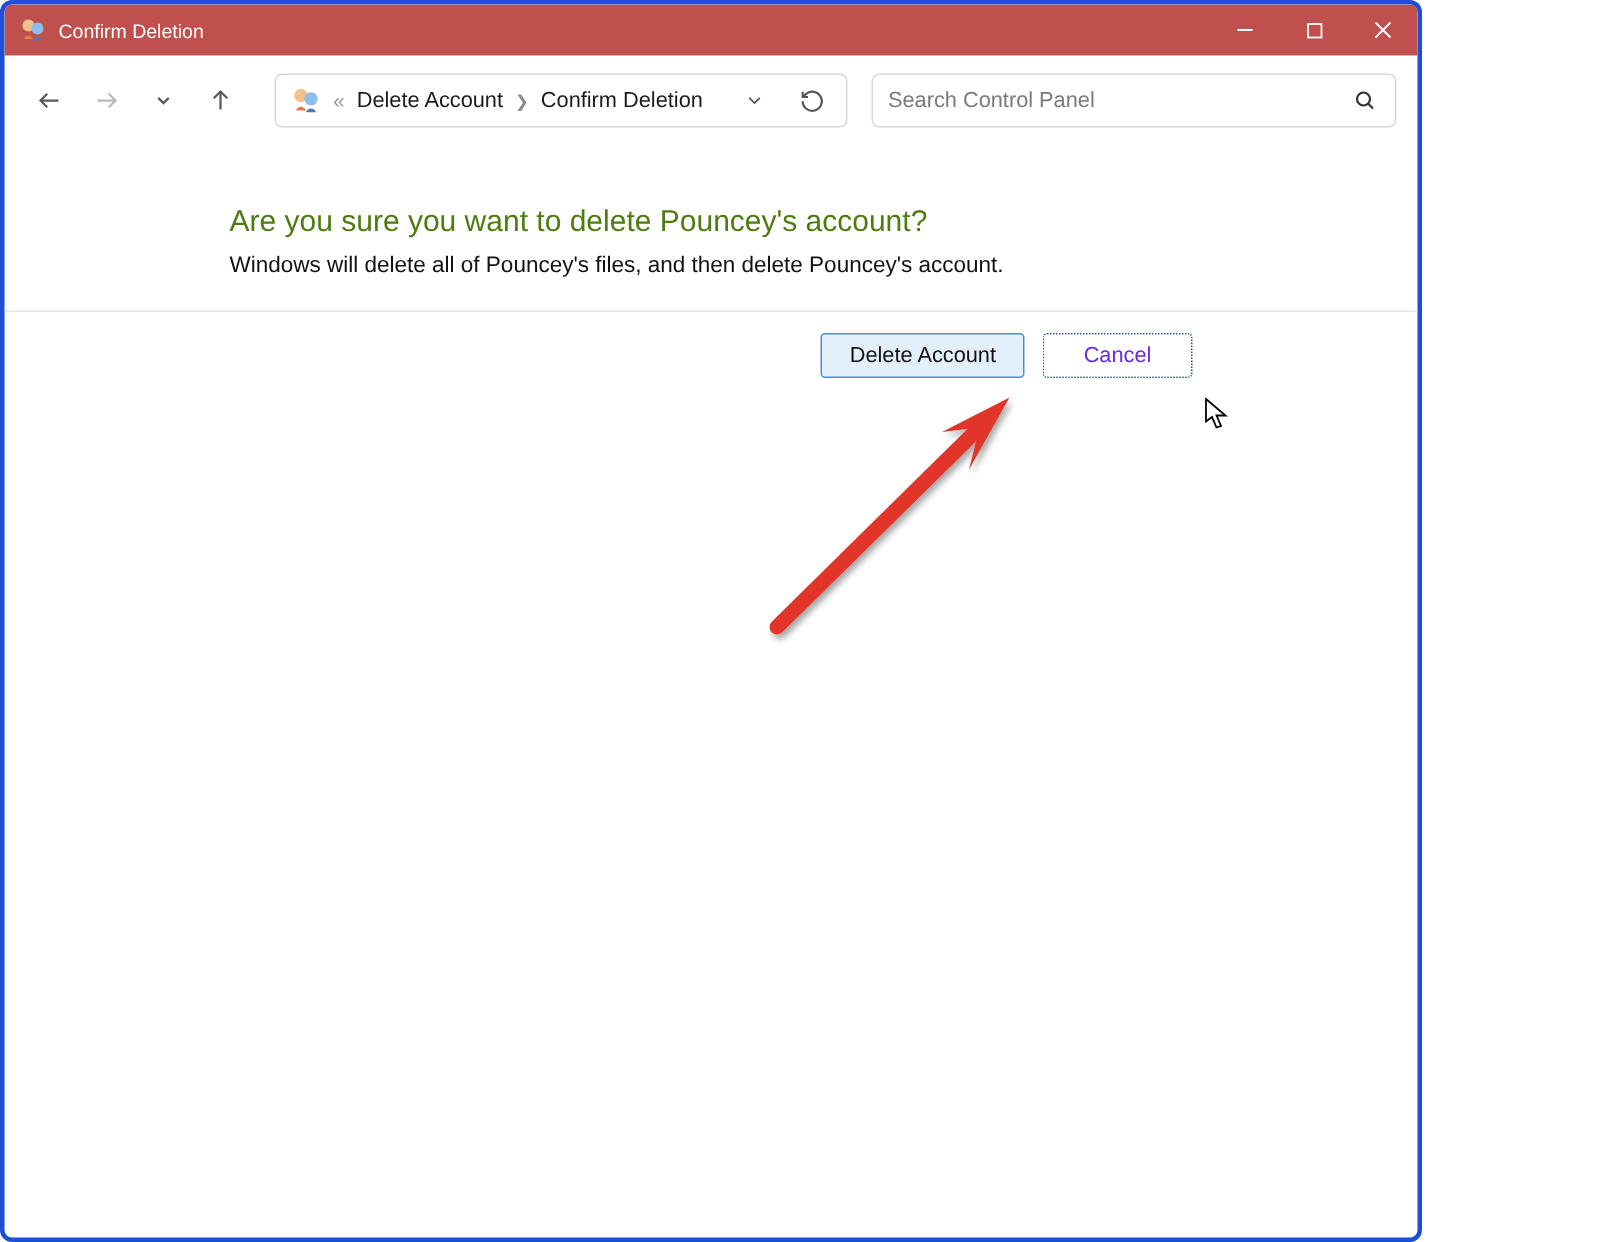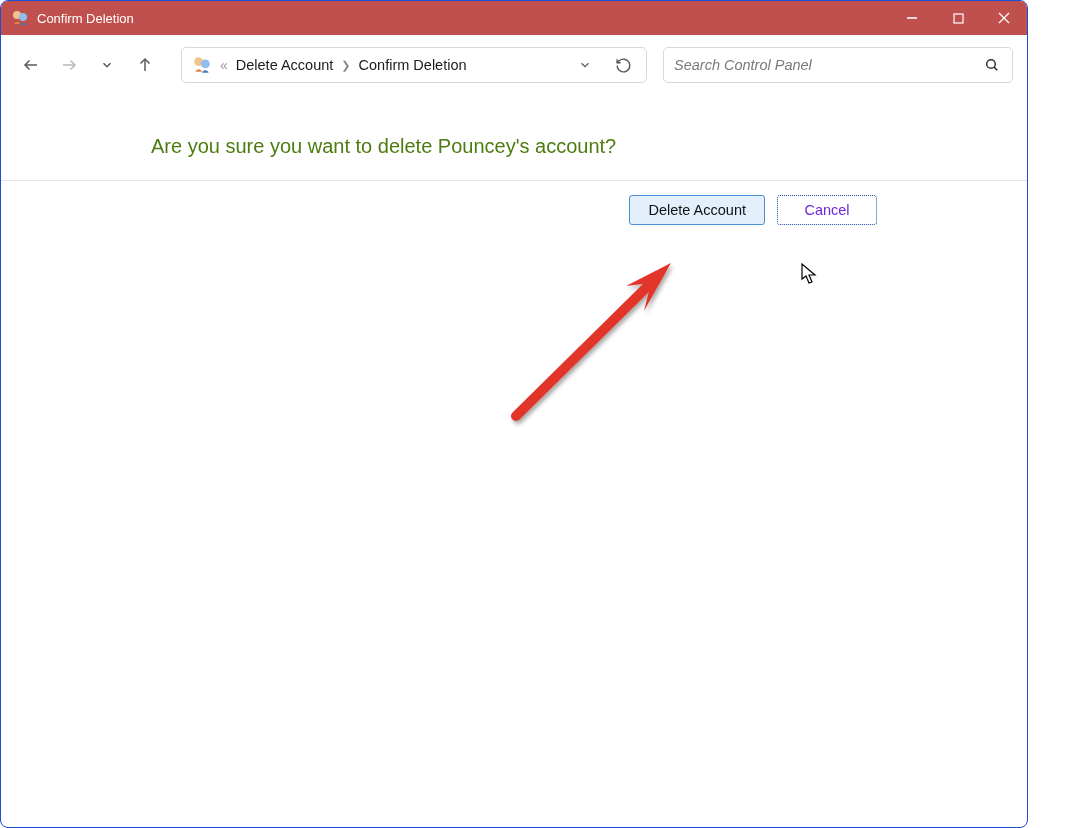--- a/index.html
+++ b/index.html
@@ -4,22 +4,22 @@
 <style>
   * { box-sizing: border-box; }
   html, body {
     margin: 0; padding: 0;
     font-family: "Segoe UI", Arial, sans-serif;
     background: #fff;
     width: 1080px; height: 828px;
     overflow: hidden;
   }
   .window {
-    width: 1028px; height: 828px;
-    border: 1px solid #1d4ed8;
+    width: 948px; height: 828px;
+    border: 3px solid #1d4ed8;
     border-radius: 8px;
     position: relative;
     background: #fff;
     overflow: hidden;
   }
   
   .titlebar {
     height: 34px;
     background: #c0504d;
     display: flex;
@@ -96,21 +96,21 @@
     height: 36px;
     border: 1px solid #d8d8d8;
     border-radius: 5px;
     margin-left: 10px;
     display:flex;
     align-items:center;
     padding: 0 10px;
     color: #7a7a7a;
     font-size: 14.5px;
   }
-  .search-box .placeholder { flex:1;font-style:italic; }
+  .search-box .placeholder { flex:1; }
   .search-box .search-icon {
     width: 20px; height: 20px;
     display:flex; align-items:center; justify-content:center;
     color: #333;
   }
   
   .content {
     padding: 28px 50px 0 150px;
   }
   .h-question {
@@ -262,20 +262,21 @@
         <svg width="16" height="16" viewBox="0 0 24 24" fill="none" stroke="currentColor" stroke-width="2.2">
             <circle cx="10.5" cy="10.5" r="6.5"></circle>
             <line x1="20" y1="20" x2="15.2" y2="15.2"></line>
           </svg>
       </span>
     </div>
   </div>
 
   <div class="content">
     <div class="h-question">Are you sure you want to delete Pouncey's account?</div>
+    <div class="body-text">Windows will delete all of Pouncey's files, and then delete Pouncey's account.</div>
     <div class="divider"></div>
     <div class="action-row">
       <button class="btn btn-primary">Delete Account</button>
       <button class="btn btn-secondary">Cancel</button>
     </div>
   </div>
 
   <div class="arrow-wrap">
     <svg width="300" height="200" viewBox="0 0 300 200">
       <defs>

